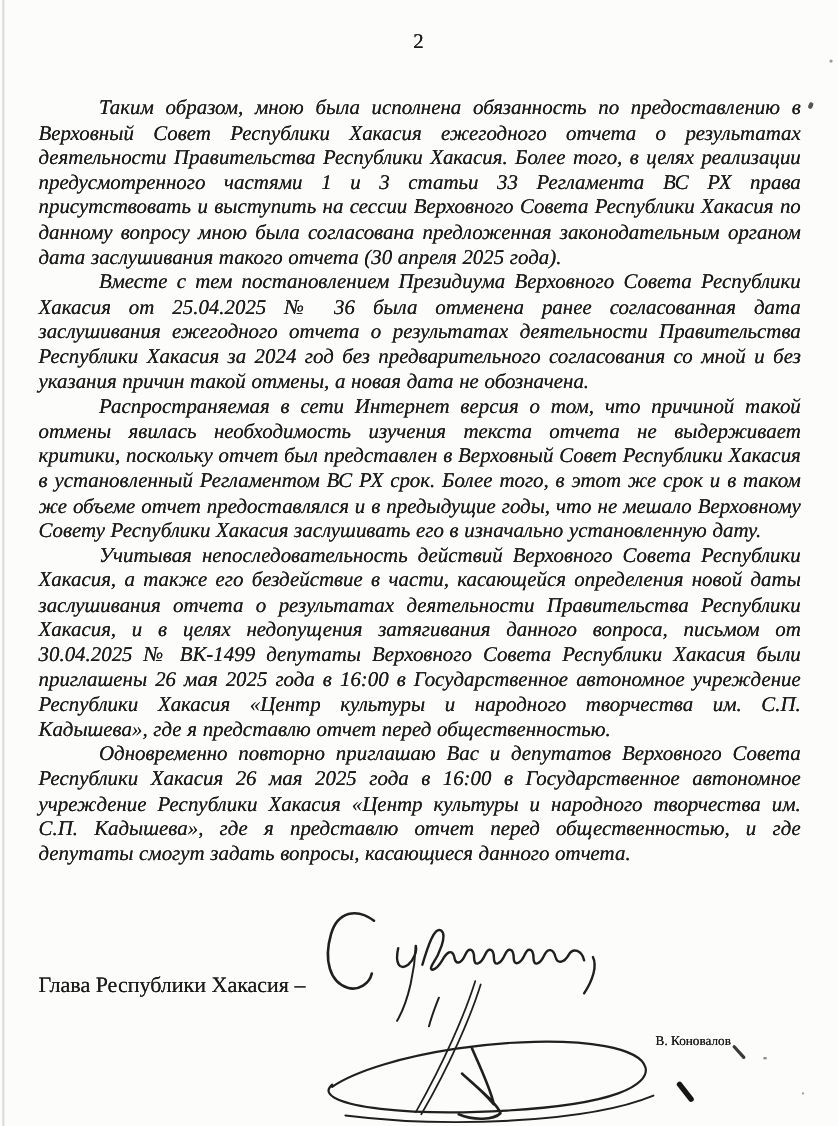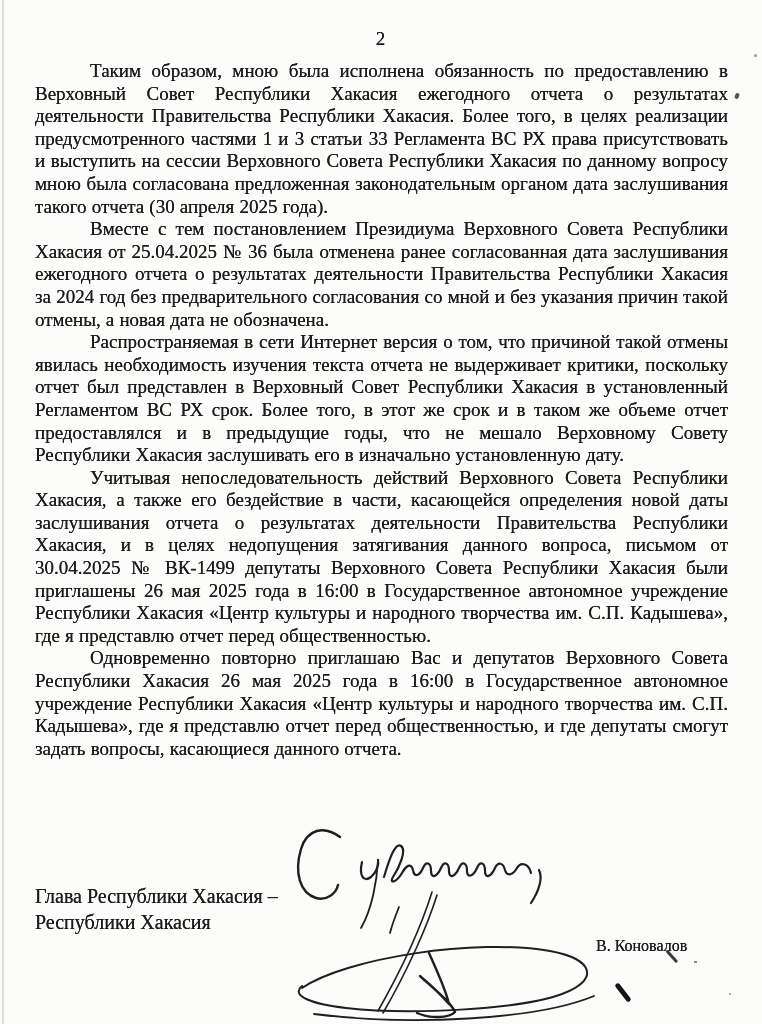--- a/index.html
+++ b/index.html
@@ -21,39 +21,40 @@
     background:#dcdcda;
   }
   .page-number{
     position:absolute;top:28px;left:0;width:100%;
     text-align:center;
     font-size:19px;line-height:22px;
     letter-spacing:1px;
     text-shadow:0 0 .6px #1c1c1c;
   }
   .body-text{
-    position:absolute;top:60px;left:35px;width:693px;
+    position:absolute;top:88px;left:35px;width:693px;font-style:italic;
   }
   .body-text p{
     margin:0;
     font-size:19px;line-height:22.6px;
     text-align:justify;
     text-indent:55px;
     text-shadow:0 0 .6px #1c1c1c;
     word-spacing:.4px;
   }
   .sig-title{
     position:absolute;left:35px;top:884px;
     font-size:20px;line-height:25.5px;
     text-shadow:0 0 .6px #1c1c1c;
     white-space:nowrap;
+    text-align:center;
   }
   .signer-name{
     position:absolute;left:596px;top:934px;
-    font-size:16px;line-height:24px;
+    font-size:12px;line-height:24px;
     text-shadow:0 0 .6px #1c1c1c;
     white-space:nowrap;
   }
   .handwriting{
     position:absolute;left:280px;top:815px;
     width:340px;height:209px;
   }
   .handwriting path{
     fill:none;stroke:#1f1f1f;
     stroke-linecap:round;stroke-linejoin:round;
@@ -78,21 +79,20 @@
   <main class="body-text">
     <p>Таким образом, мною была исполнена обязанность по предоставлению в Верховный Совет Республики Хакасия ежегодного отчета о результатах деятельности Правительства Республики Хакасия. Более того, в целях реализации предусмотренного частями 1 и 3 статьи 33 Регламента ВС РХ права присутствовать и выступить на сессии Верховного Совета Республики Хакасия по данному вопросу мною была согласована предложенная законодательным органом дата заслушивания такого отчета (30 апреля 2025 года).</p>
     <p>Вместе с тем постановлением Президиума Верховного Совета Республики Хакасия от 25.04.2025 № 36 была отменена ранее согласованная дата заслушивания ежегодного отчета о результатах деятельности Правительства Республики Хакасия за 2024 год без предварительного согласования со мной и без указания причин такой отмены, а новая дата не обозначена.</p>
     <p>Распространяемая в сети Интернет версия о том, что причиной такой отмены явилась необходимость изучения текста отчета не выдерживает критики, поскольку отчет был представлен в Верховный Совет Республики Хакасия в установленный Регламентом ВС РХ срок. Более того, в этот же срок и в таком же объеме отчет предоставлялся и в предыдущие годы, что не мешало Верховному Совету Республики Хакасия заслушивать его в изначально установленную дату.</p>
     <p>Учитывая непоследовательность действий Верховного Совета Республики Хакасия, а также его бездействие в части, касающейся определения новой даты заслушивания отчета о результатах деятельности Правительства Республики Хакасия, и в целях недопущения затягивания данного вопроса, письмом от 30.04.2025 № ВК-1499 депутаты Верховного Совета Республики Хакасия были приглашены 26 мая 2025 года в 16:00 в Государственное автономное учреждение Республики Хакасия «Центр культуры и народного творчества им. С.П. Кадышева», где я представлю отчет перед общественностью.</p>
     <p>Одновременно повторно приглашаю Вас и депутатов Верховного Совета Республики Хакасия 26 мая 2025 года в 16:00 в Государственное автономное учреждение Республики Хакасия «Центр культуры и народного творчества им. С.П. Кадышева», где я представлю отчет перед общественностью, и где депутаты смогут задать вопросы, касающиеся данного отчета.</p>
   </main>
 
   <div class="sig-title">
     <div>Глава Республики Хакасия –</div>
-    <div>Республики Хакасия</div>
   </div>
 
   <svg class="handwriting" viewBox="0 0 340 209" aria-label="С уважением, — подпись">
 
     <g>
       <path d="M 60 22 C 44 10, 27 14, 21 34 C 14 58, 20 78, 36 83 C 46 86, 56 79, 58 70" stroke-width="2.4"></path>
       <path d="M 82 47 C 79 60, 83 68, 91 62 C 97 57, 99 49, 98 45" stroke-width="2.2"></path>
       <path d="M 98 45 C 97 66, 92 94, 81 113" stroke-width="1.8"></path>
       <path d="M 119 92 C 115 102, 112 110, 110 118" stroke-width="1.8"></path>
       <path d="M 104 62 C 109 45, 115 27, 121 31 C 127 35, 119 53, 113 62 C 109 69, 116 68, 122 58 C 126 51, 131 47, 133 55 C 134 62, 139 62, 143 53 C 146 46, 151 47, 151 56 C 151 64, 157 62, 161 53 C 164 46, 169 47, 169 56 C 169 64, 175 62, 179 53 C 182 46, 187 47, 187 56 C 187 63, 193 62, 197 53 C 200 46, 205 47, 205 56 C 205 64, 211 62, 215 53 C 218 47, 223 47, 225 55 C 227 62, 233 60, 237 53 C 241 46, 249 49, 251 58" stroke-width="2.2"></path>

